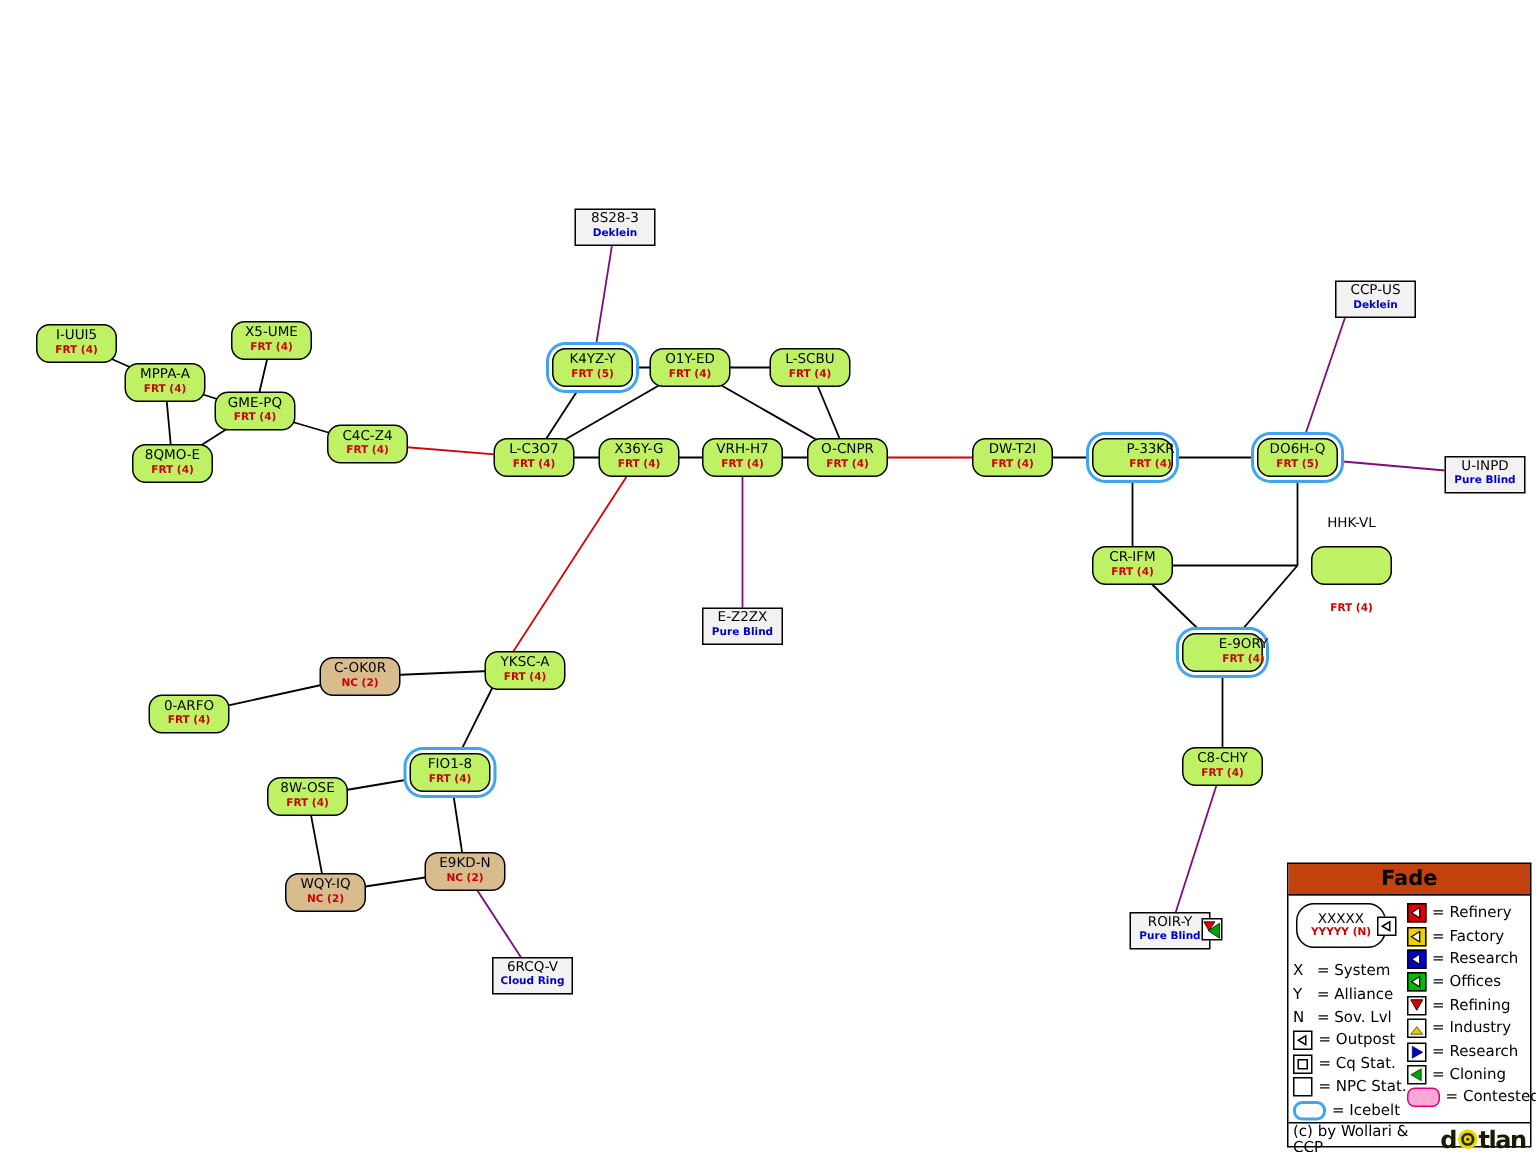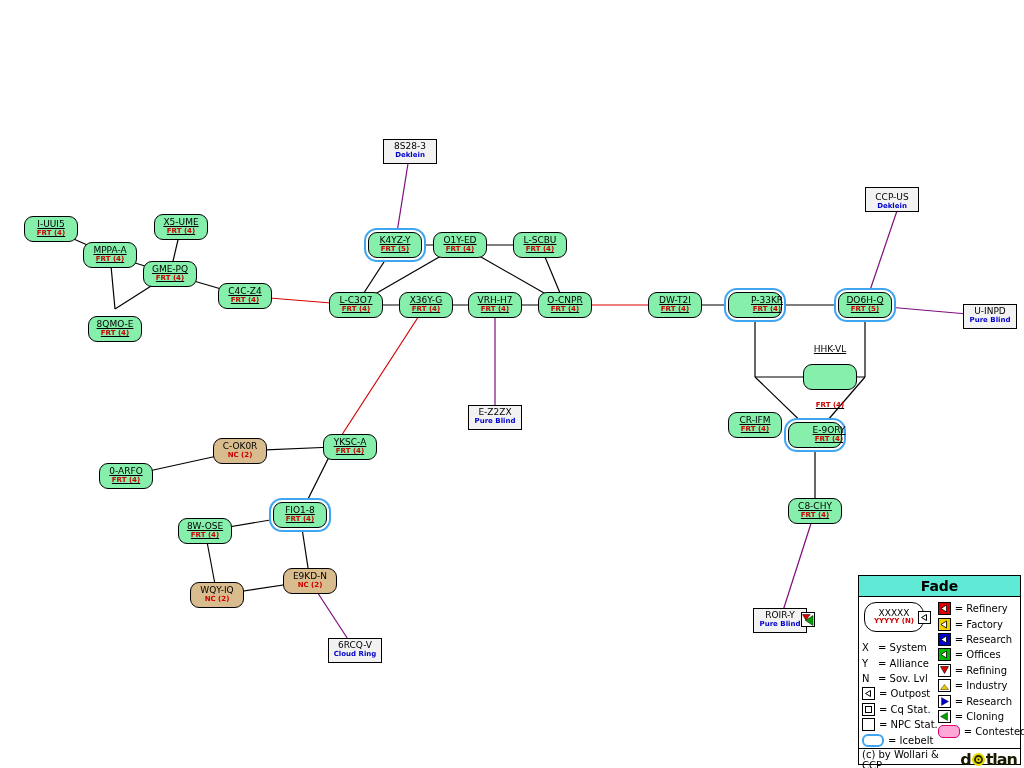--- a/index.html
+++ b/index.html
@@ -5,34 +5,34 @@
   html,body{margin:0;padding:0;}
   body{
     width:1024px;height:768px;background:#FFFFFF;position:relative;
     font-family:"DejaVu Sans", sans-serif;overflow:hidden;
   }
   #map-canvas{position:absolute;left:0;top:0;width:1024px;height:768px;}
   #map-edges{position:absolute;left:0;top:0;}
   
   .node{position:absolute;box-sizing:border-box;display:flex;flex-direction:column;
     align-items:center;justify-content:center;line-height:1.1;cursor:pointer;}
-  .node.frt{width:54px;height:26px;background:#86efac;border:1.5px solid #000;border-radius:9px;text-decoration:underline;}
+  .node.frt{width:54px;height:26px;background:#bef264;border:1.5px solid #000;border-radius:9px;}
   .node.nc{width:54px;height:26px;background:#D9BC8E;border:1.5px solid #000;border-radius:9px;}
   .node.npc{width:54px;height:25px;background:#F2F2F2;border:1px solid #000;}
   .node.icebelt{box-shadow:0 0 0 2px #FFFFFF,0 0 0 4px #3FA5F0;}
   .node-name{font-size:9px;color:#000;white-space:nowrap;}
   .node-sub{font-size:7px;font-weight:bold;white-space:nowrap;}
   .frt .node-sub,.nc .node-sub{color:#CC0000;}
   .npc .node-sub{color:#0000CC;}
   .services-icon{position:absolute;right:-9px;top:3px;width:14px;height:15px;
     background:#fff;border:1px solid #000;box-sizing:border-box;}
   
   #legend{position:absolute;left:858px;top:575px;width:163px;height:190px;
     background:#FFFFFF;border:1.5px solid #000;box-sizing:border-box;display:flex;flex-direction:column;}
-  #legend-header{height:20px;background:#5eead4;border-bottom:1.5px solid #000;
+  #legend-header{height:20px;background:#c2410c;border-bottom:1.5px solid #000;
     text-align:center;font-size:14px;font-weight:bold;line-height:20px;}
   #legend-body{flex:1;display:flex;padding:4px 2px 0 3px;}
   .lcol{display:flex;flex-direction:column;}
   .lcol.left{width:76px;}
   .lcol.right{flex:1;}
   .lrow{height:15.4px;display:flex;align-items:center;gap:4px;font-size:10px;white-space:nowrap;}
   .letter{display:inline-block;width:12px;font-size:10px;}
   .licon{width:13px;height:13px;box-sizing:border-box;border:1px solid #000;background:#fff;
     display:inline-flex;align-items:center;justify-content:center;flex:none;}
   .licon.refinery{background:#DD0000;}
@@ -109,21 +109,21 @@
         <div class="node-sub">FRT (4)</div>
       </div>
       <div class="node frt" style="left: 83px; top: 242px;">
         <div class="node-name">MPPA-A</div>
         <div class="node-sub">FRT (4)</div>
       </div>
       <div class="node frt" style="left: 143px; top: 261px;">
         <div class="node-name">GME-PQ</div>
         <div class="node-sub">FRT (4)</div>
       </div>
-      <div class="node frt" style="left: 88px; top: 296px; margin-top: 20px;">
+      <div class="node frt" style="left: 88px; top: 296px;">
         <div class="node-name">8QMO-E</div>
         <div class="node-sub">FRT (4)</div>
       </div>
       <div class="node frt" style="left: 218px; top: 283px;">
         <div class="node-name">C4C-Z4</div>
         <div class="node-sub">FRT (4)</div>
       </div>
       <div class="node npc" style="left: 383px; top: 138.5px;">
         <div class="node-name">8S28-3</div>
         <div class="node-sub">Deklein</div>
@@ -133,21 +133,21 @@
         <div class="node-sub">FRT (5)</div>
       </div>
       <div class="node frt" style="left: 433px; top: 232px;">
         <div class="node-name">O1Y-ED</div>
         <div class="node-sub">FRT (4)</div>
       </div>
       <div class="node frt" style="left: 513px; top: 232px;">
         <div class="node-name">L-SCBU</div>
         <div class="node-sub">FRT (4)</div>
       </div>
-      <div class="node npc" style="left: 865px; top: 186.5px; justify-content: flex-end;">
+      <div class="node npc" style="left: 890px; top: 186.5px;">
         <div class="node-name">CCP-US</div>
         <div class="node-sub">Deklein</div>
       </div>
       <div class="node frt" style="left: 329px; top: 292px;">
         <div class="node-name">L-C3O7</div>
         <div class="node-sub">FRT (4)</div>
       </div>
       <div class="node frt" style="left: 399px; top: 292px;">
         <div class="node-name">X36Y-G</div>
         <div class="node-sub">FRT (4)</div>
@@ -169,25 +169,25 @@
         <div class="node-sub">FRT (4)</div>
       </div>
       <div class="node frt icebelt" style="left: 838px; top: 292px;">
         <div class="node-name">DO6H-Q</div>
         <div class="node-sub">FRT (5)</div>
       </div>
       <div class="node npc" style="left: 963px; top: 303.5px;">
         <div class="node-name">U-INPD</div>
         <div class="node-sub">Pure Blind</div>
       </div>
-      <div class="node frt" style="left: 728px; top: 364px; margin-top: 48px;">
+      <div class="node frt" style="left: 728px; top: 364px;">
         <div class="node-name">CR-IFM</div>
         <div class="node-sub">FRT (4)</div>
       </div>
-      <div class="node frt" style="left: 803px; top: 364px; gap: 47px;">
+      <div class="node frt" style="left: 874px; top: 364px; gap: 47px;">
         <div class="node-name">HHK-VL</div>
         <div class="node-sub">FRT (4)</div>
       </div>
       <div class="node npc" style="left: 468px; top: 404.5px;">
         <div class="node-name">E-Z2ZX</div>
         <div class="node-sub">Pure Blind</div>
       </div>
       <div class="node frt icebelt" style="left: 788px; top: 422px; padding-left: 28px;">
         <div class="node-name">E-9ORY</div>
         <div class="node-sub">FRT (4)</div>

